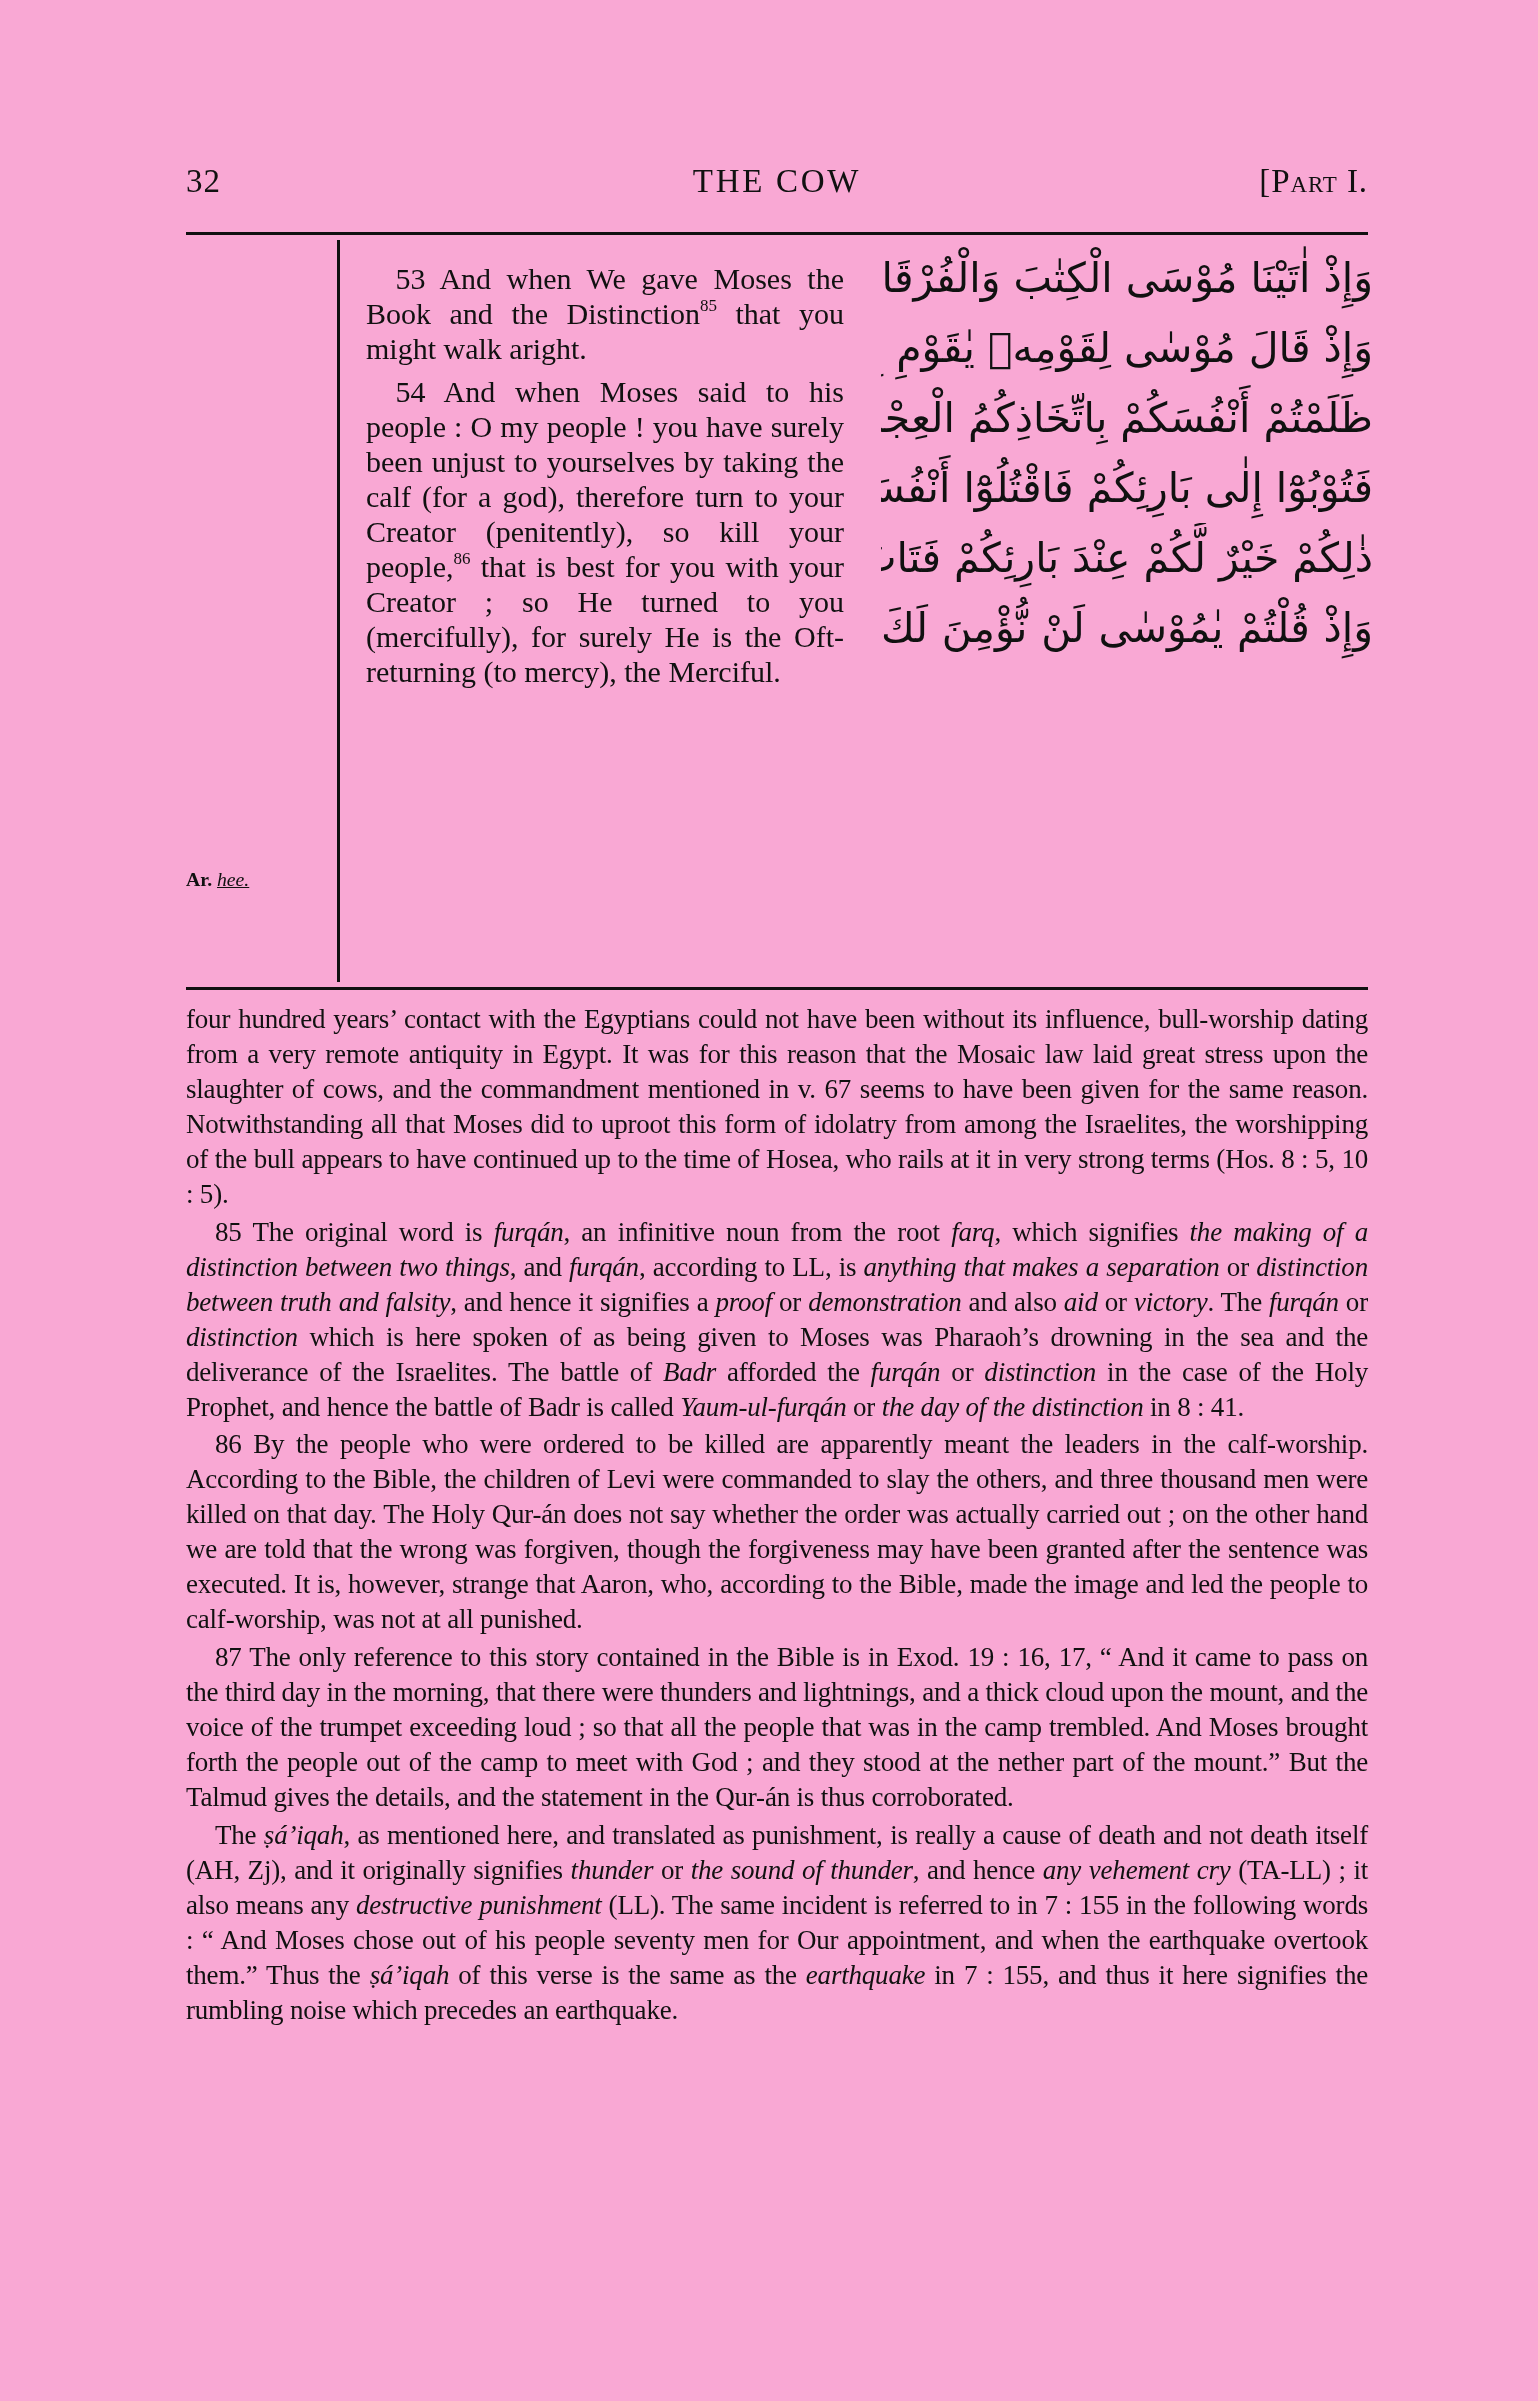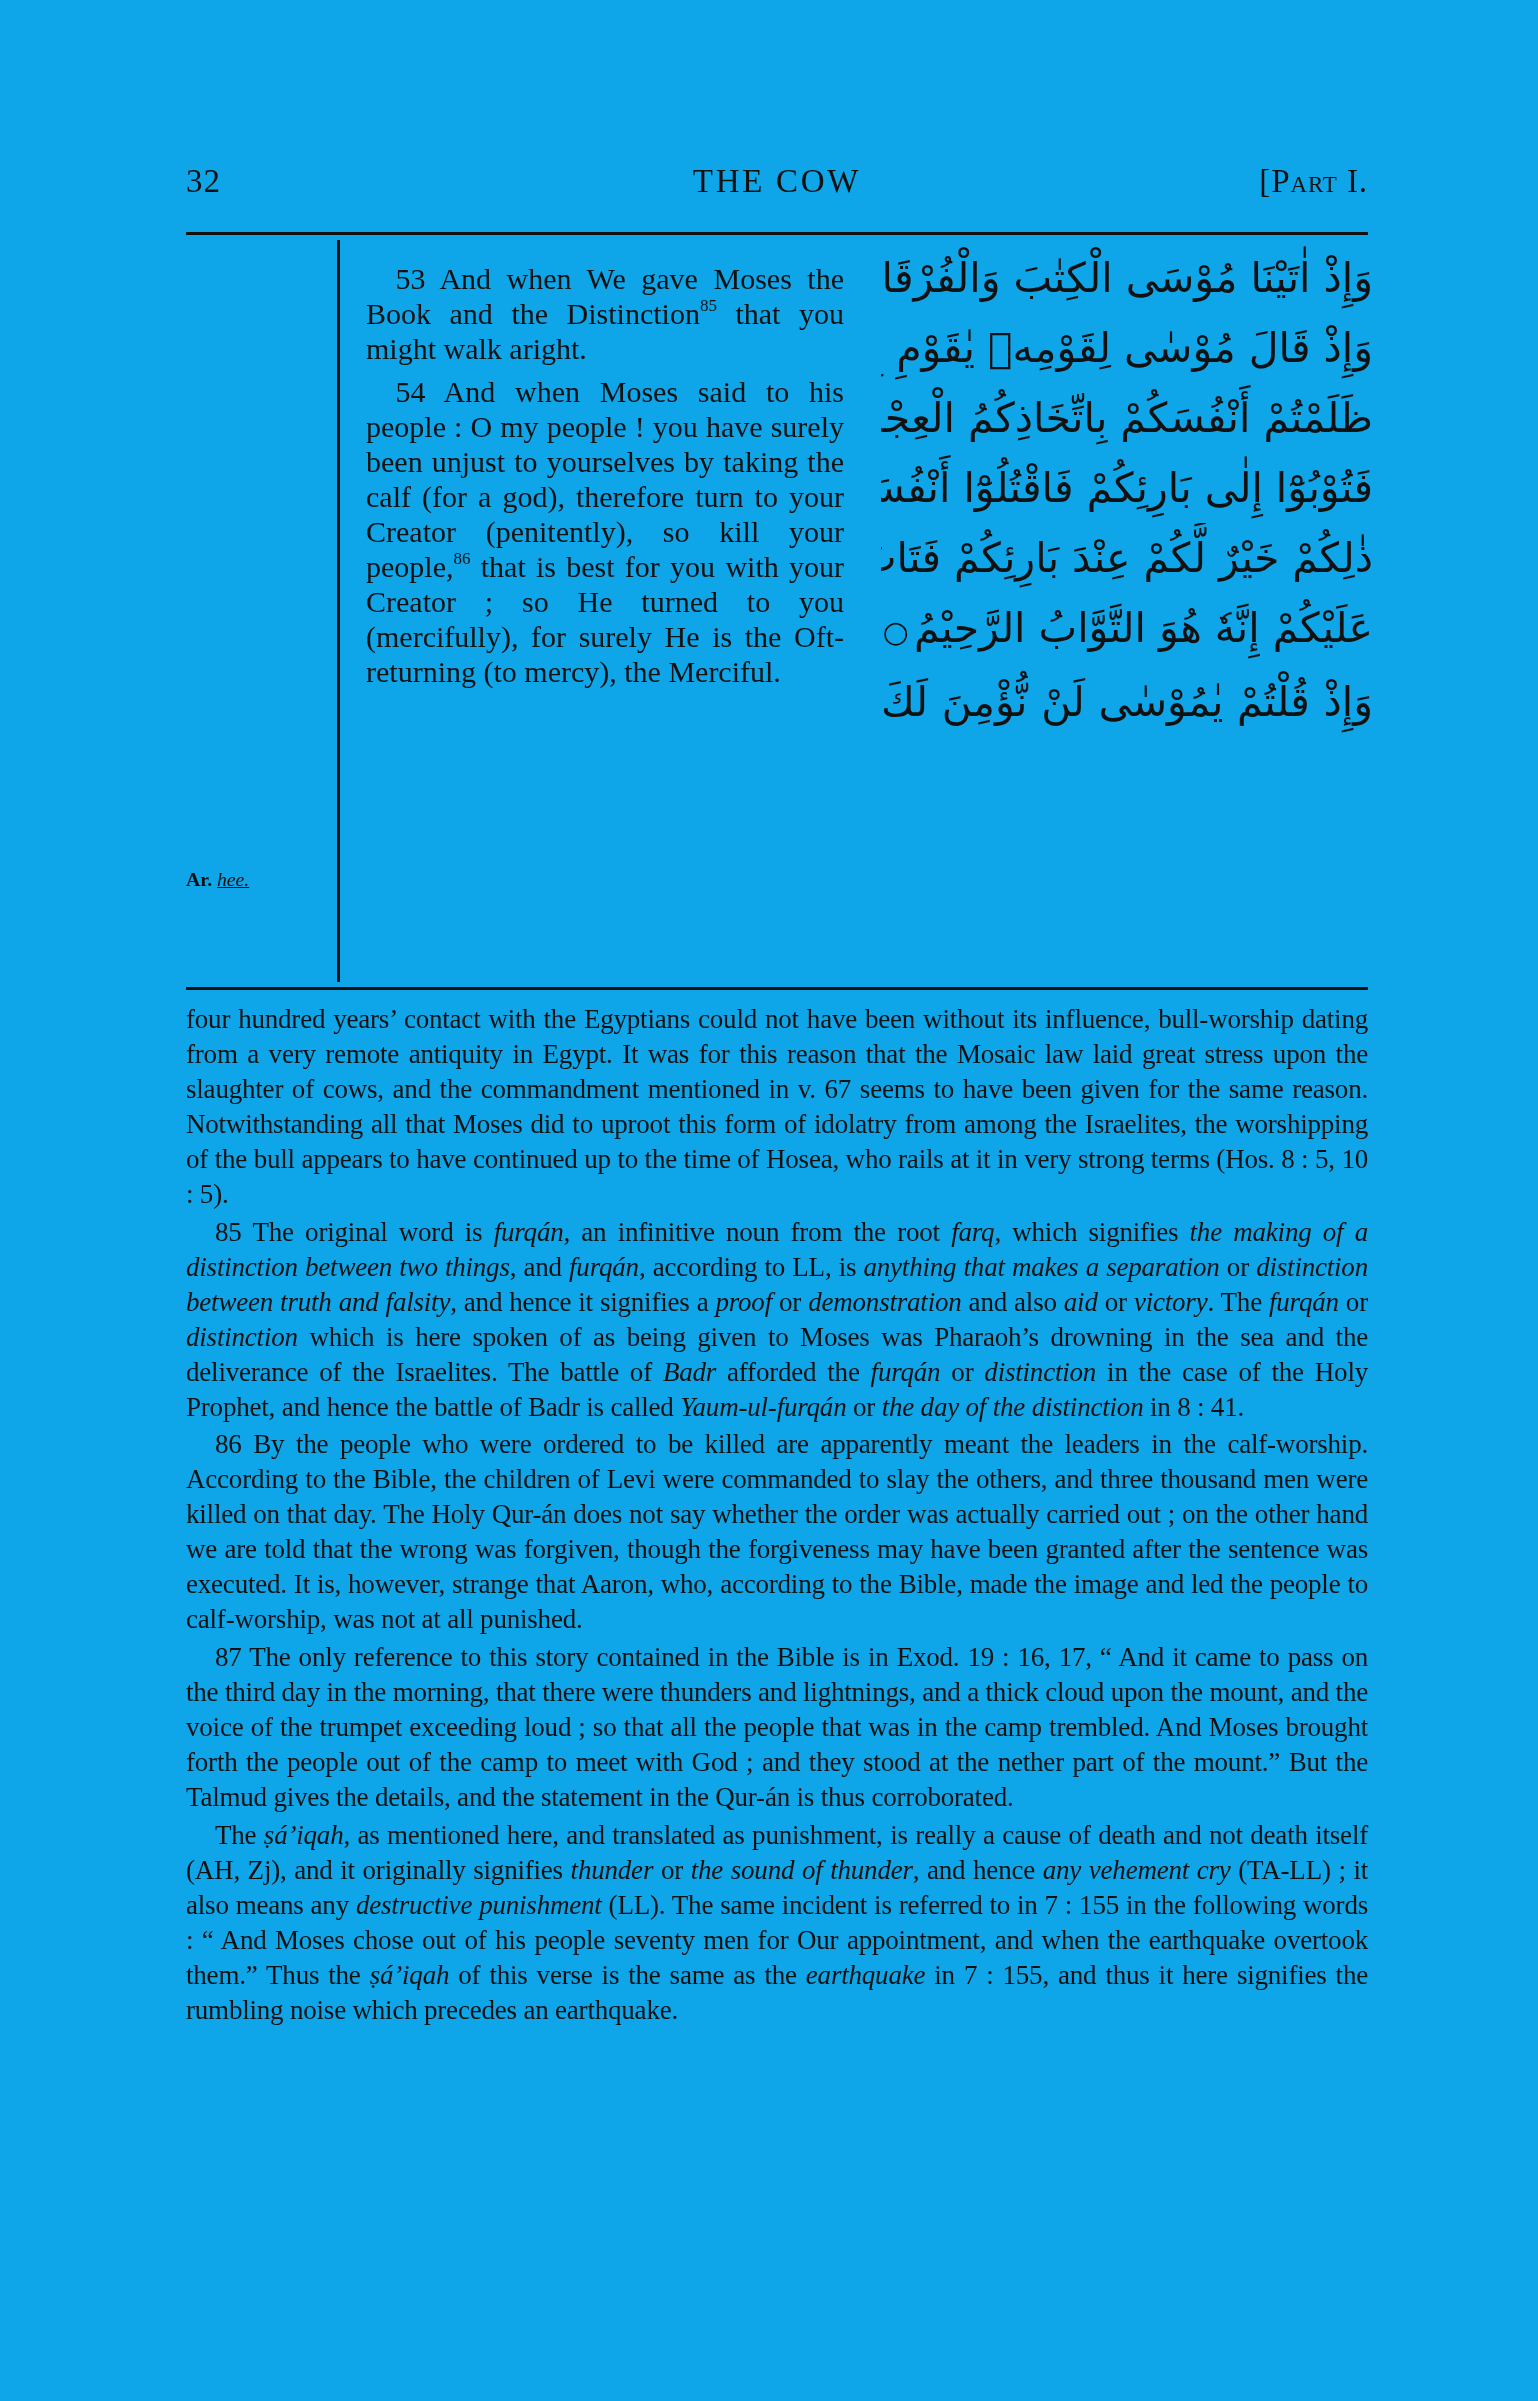--- a/index.html
+++ b/index.html
@@ -1,17 +1,17 @@
 <!DOCTYPE html>
 <html style="font-size:14.3px"><head>
 <meta charset="utf-8">
 <style>
   html, body { margin: 0; padding: 0; background: #ffffff; }
   body { width: 1538px; height: 2401px; position: relative; overflow: hidden; color: #111; font-family: "DejaVu Serif", "Liberation Serif", serif; }
-  .page { position: absolute; left: 0; top: 0; width: 1538px; height: 2401px; background: #0ea5e9; }
+  .page { position: absolute; left: 0; top: 0; width: 1538px; height: 2401px; background: #f9a8d4; }
 
   .running-head { position: absolute; top: 163px; left: 186px; width: 1182px; height: 39px; font-family: "Liberation Serif", serif; font-size: 33px; letter-spacing: 0.9px; }
   .running-head .pgnum { position: absolute; left: 0; top: 0; }
   .running-head .title { position: absolute; left: 0; right: 0; top: 0; text-align: center; letter-spacing: 2.7px; }
   .running-head .part { position: absolute; right: 0; top: 0; font-variant: small-caps; }
 
   .rule { position: absolute; height: 2.7px; background: #111; }
   .rule.top { top: 232px; left: 186px; width: 1182px; }
   .rule.bottom { top: 987px; left: 186px; width: 1182px; }
   .vdivider { position: absolute; left: 337px; top: 240px; width: 2.7px; height: 742px; background: #111; }
@@ -56,21 +56,20 @@
       <p><span>53 And when We gave Moses the Book and the Distinction</span><sup>85</sup><span> that you might walk aright.</span></p>
       <p><span>54 And when Moses said to his people : O my people ! you have surely been unjust to yourselves by taking the calf (for a god), therefore turn to your Creator (penitently), so kill your people,</span><sup>86</sup><span> that is best for you with your Creator ; so He turned to you (mercifully), for surely He is the Oft-returning (to mercy), the Merciful.</span></p>
     </div>
 
   <div class="arabic-col" id="arabic-col">
       <span class="aline"><span>وَإِذْ اٰتَيْنَا مُوْسَى الْكِتٰبَ وَالْفُرْقَانَ</span></span>
       <span class="aline"><span>وَإِذْ قَالَ مُوْسٰى لِقَوْمِهٖ يٰقَوْمِ إِنَّكُمْ</span></span>
       <span class="aline"><span>ظَلَمْتُمْ أَنْفُسَكُمْ بِاتِّخَاذِكُمُ الْعِجْلَ</span></span>
       <span class="aline"><span>فَتُوْبُوْٓا إِلٰى بَارِئِكُمْ فَاقْتُلُوْٓا أَنْفُسَكُمْ</span></span>
       <span class="aline"><span>ذٰلِكُمْ خَيْرٌ لَّكُمْ عِنْدَ بَارِئِكُمْ فَتَابَ</span></span>
-      <span class="aline"><span>عَلَيْكُمْ إِنَّهٗ هُوَ التَّوَّابُ الرَّحِيْمُ</span><span class="end-mark"> ○</span></span>
       <span class="aline"><span>وَإِذْ قُلْتُمْ يٰمُوْسٰى لَنْ نُّؤْمِنَ لَكَ</span></span>
     </div>
 
   <div class="rule bottom"></div>
 
   <div class="notes" id="notes">
       <p class="cont"><span>four hundred years’ contact with the Egyptians could not have been without its influence, bull-worship dating from a very remote antiquity in Egypt. It was for this reason that the Mosaic law laid great stress upon the slaughter of cows, and the commandment mentioned in v. 67 seems to have been given for the same reason. Notwithstanding all that Moses did to uproot this form of idolatry from among the Israelites, the worshipping of the bull appears to have continued up to the time of Hosea, who rails at it in very strong terms (Hos. 8 : 5, 10 : 5).</span></p>
       <p><span>85 The original word is </span><i>furqán</i><span>, an infinitive noun from the root </span><i>farq</i><span>, which signifies </span><i>the making of a distinction between two things</i><span>, and </span><i>furqán</i><span>, according to LL, is </span><i>anything that makes a separation</i><span> or </span><i>distinction between truth and falsity</i><span>, and hence it signifies a </span><i>proof</i><span> or </span><i>demonstration</i><span> and also </span><i>aid</i><span> or </span><i>victory</i><span>.  The </span><i>furqán</i><span> or </span><i>distinction</i><span> which is here spoken of as being given to Moses was Pharaoh’s drowning in the sea and the deliverance of the Israelites. The battle of </span><i>Badr</i><span> afforded the </span><i>furqán</i><span> or </span><i>distinction</i><span> in the case of the Holy Prophet, and hence the battle of Badr is called </span><i>Yaum-ul-furqán</i><span> or </span><i>the day of the distinction</i><span> in 8 : 41.</span></p>
       <p><span>86 By the people who were ordered to be killed are apparently meant the leaders in the calf-worship.  According to the Bible, the children of Levi were commanded to slay the others, and three thousand men were killed on that day.  The Holy Qur-án does not say whether the order was actually carried out ; on the other hand we are told that the wrong was forgiven, though the forgiveness may have been granted after the sentence was executed.  It is, however, strange that Aaron, who, according to the Bible, made the image and led the people to calf-worship, was not at all punished.</span></p>
       <p><span>87 The only reference to this story contained in the Bible is in Exod. 19 : 16, 17, “ And it came to pass on the third day in the morning, that there were thunders and lightnings, and a thick cloud upon the mount, and the voice of the trumpet exceeding loud ; so that all the people that was in the camp trembled.  And Moses brought forth the people out of the camp to meet with God ; and they stood at the nether part of the mount.”  But the Talmud gives the details, and the statement in the Qur-án is thus corroborated.</span></p>

